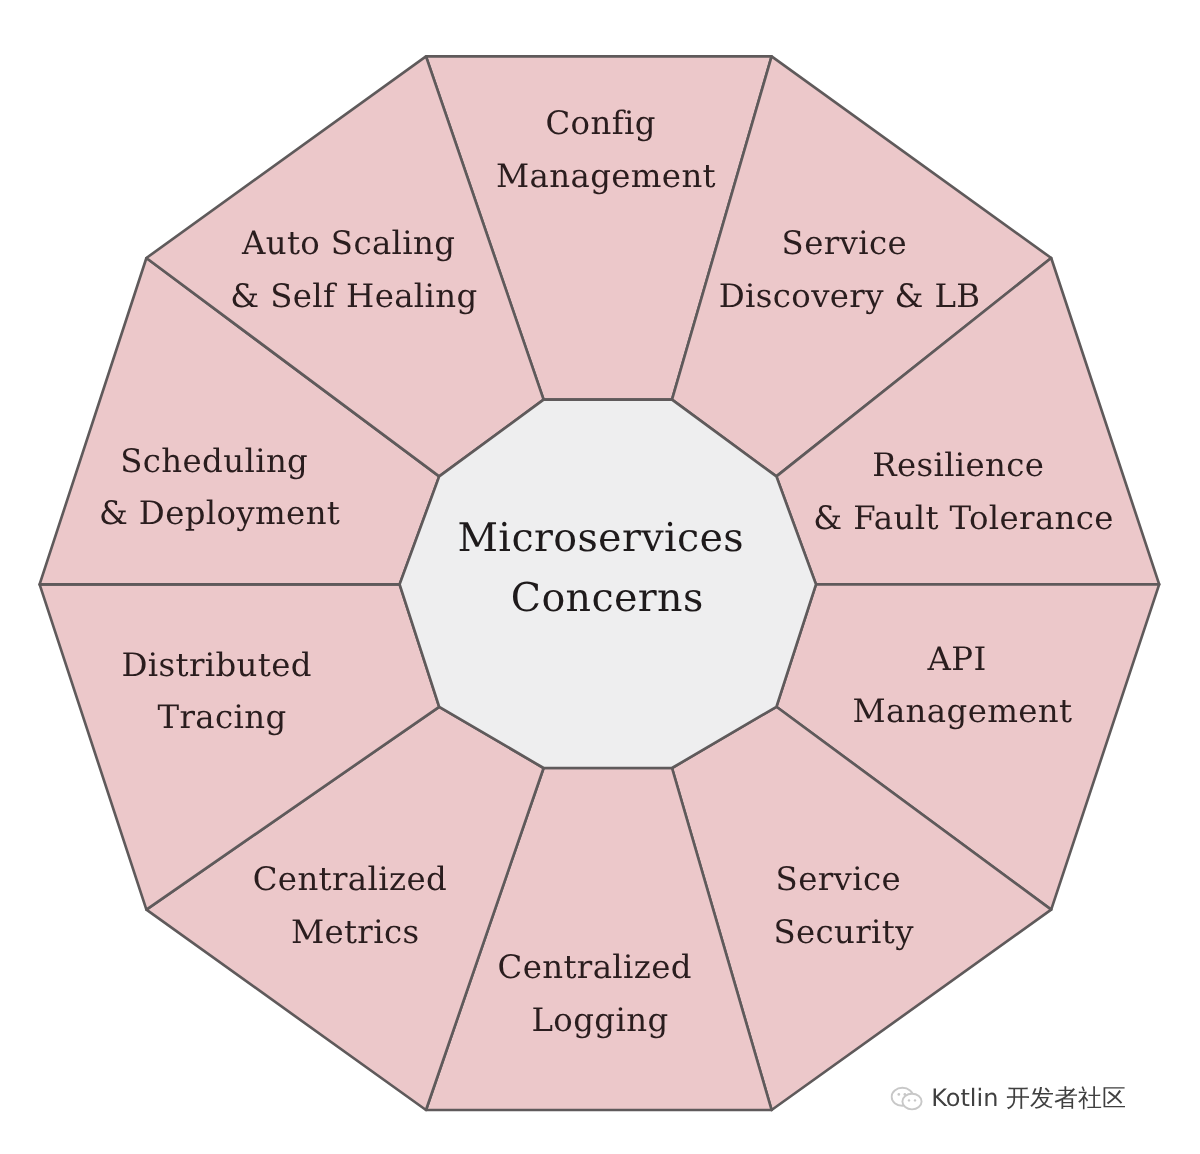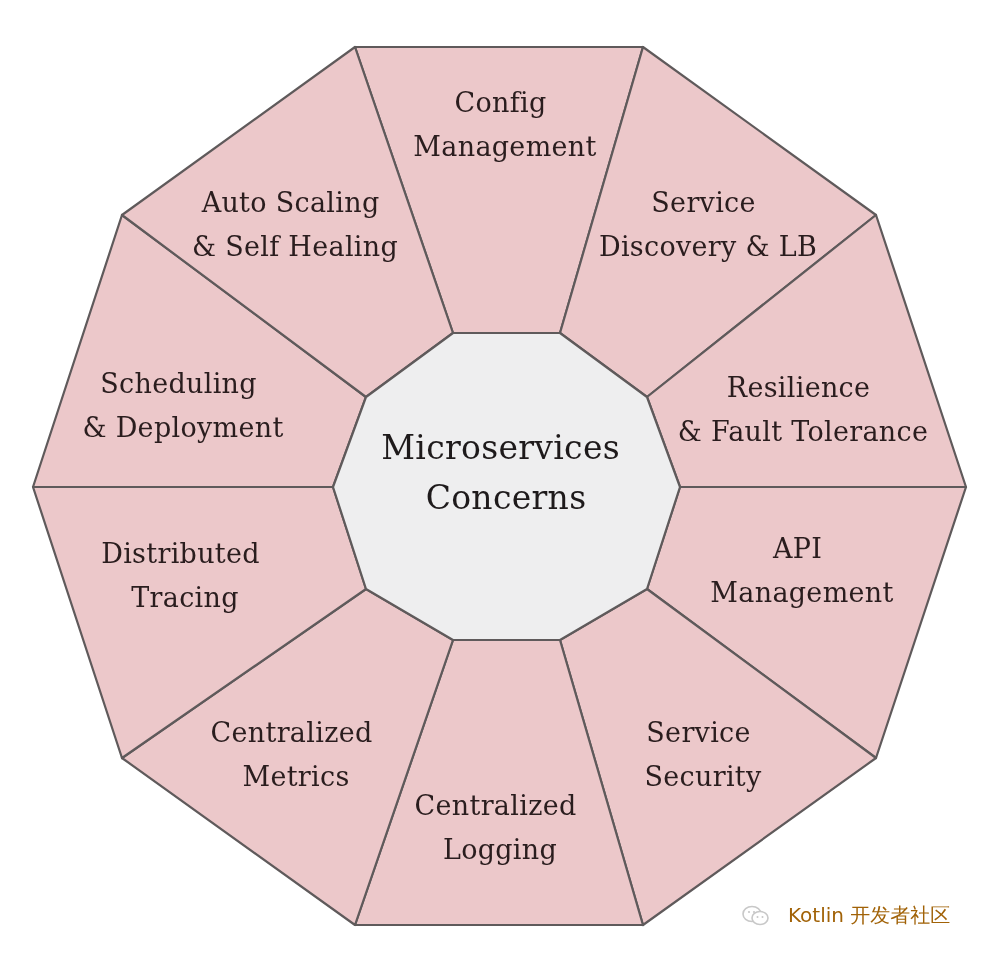--- a/index.html
+++ b/index.html
@@ -42,22 +42,22 @@
       font-size: 33px;
       text-anchor: middle;
       letter-spacing: 0.3px;
     }
     .watermark {
       position: absolute;
       left: 742px;
       top: 902px;
       display: flex;
       align-items: center;
-      gap: 18px;
-      color: #a16207;
+      gap: 6px;
+      color: #404040;
       font-family: "DejaVu Sans", "Liberation Sans", sans-serif;
       font-size: 20px;
     }
     .watermark .wm-icon {
       width: 28px;
       height: 22px;
       display: inline-block;
     }
   </style>
 </head>

